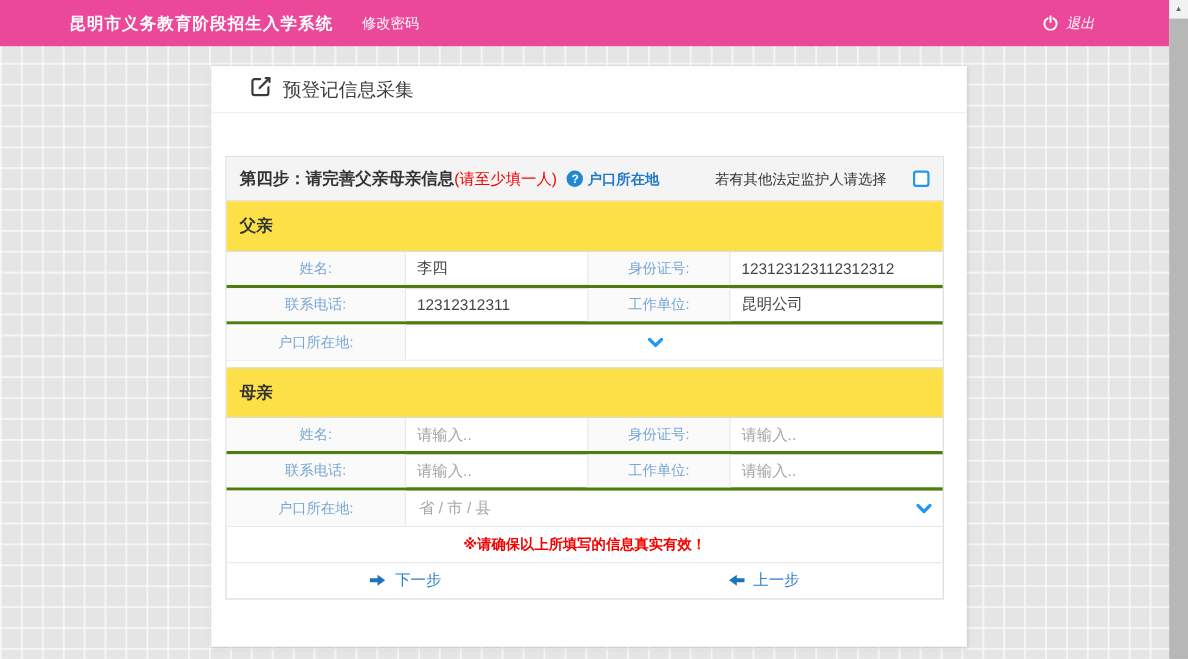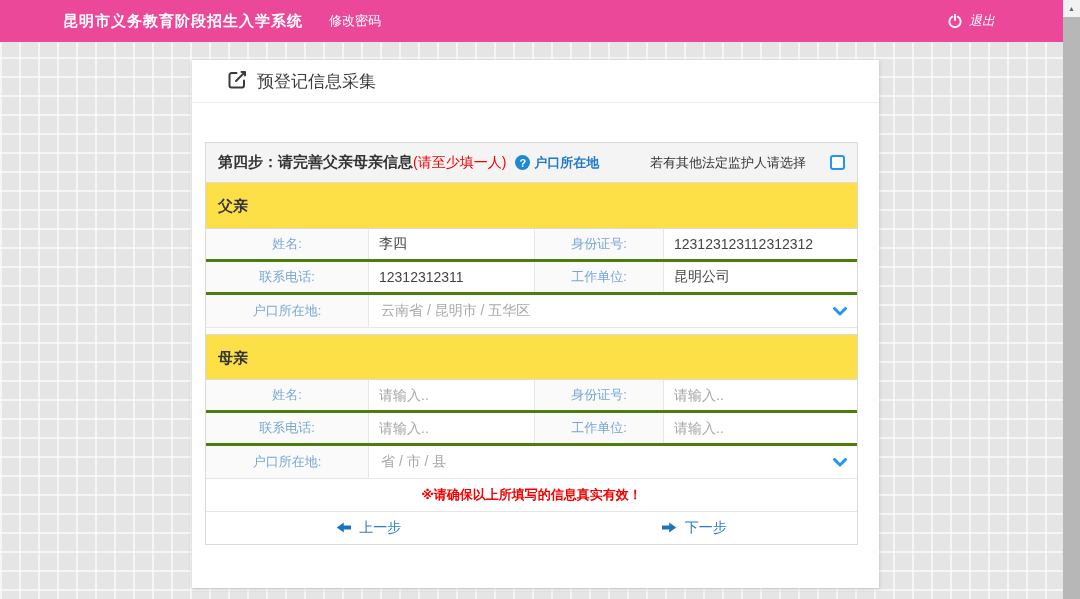--- a/index.html
+++ b/index.html
@@ -164,21 +164,20 @@
         <input class="cell-input" readonly="" value="12312312311" style="">
       </div>
       <div class="cell-label second">工作单位:</div>
       <div class="cell-value">
         <input class="cell-input" readonly="" value="昆明公司" style="">
       </div>
     </div>
 
     <div class="addr-row">
       <div class="cell-label">户口所在地:</div>
-      <div class="addr-value">云南省 /  昆明市 /  五华区</div>
       <div class="chevron-cell">
         <svg width="14" height="9" viewBox="0 0 14 9">
           <path d="M1.5 1.5 L7 7 L12.5 1.5" fill="none" stroke="#2196f3" stroke-width="3" stroke-linecap="round" stroke-linejoin="round"></path>
         </svg>
       </div>
     </div>
 
     <div class="section-gap"></div>
 
     <div class="section-header sec-top">母亲</div>
@@ -211,36 +210,36 @@
       <div class="chevron-cell">
         <svg width="14" height="9" viewBox="0 0 14 9">
           <path d="M1.5 1.5 L7 7 L12.5 1.5" fill="none" stroke="#2196f3" stroke-width="3" stroke-linecap="round" stroke-linejoin="round"></path>
         </svg>
       </div>
     </div>
 
     <div class="notice-row">※请确保以上所填写的信息真实有效！</div>
 
     <div class="footer-row">
+      <a class="nav-btn">
+        <span>
+          <svg width="15" height="11" viewBox="0 0 15 11">
+            <path d="M0 3.6 H7.2 V0.4 L14.2 5.5 L7.2 10.6 V7.4 H0 z" fill="#1c75bc"></path>
+          </svg>
+        </span>
+        <span>下一步</span>
+      </a>
       <a class="nav-btn">
         <span>
           <svg width="15" height="11" viewBox="0 0 15 11">
             <path d="M15 3.6 H7.8 V0.4 L0.8 5.5 L7.8 10.6 V7.4 H15 z" fill="#1c75bc"></path>
           </svg>
         </span>
         <span>上一步</span>
       </a>
-      <a class="nav-btn">
-        <span>
-          <svg width="15" height="11" viewBox="0 0 15 11">
-            <path d="M0 3.6 H7.2 V0.4 L14.2 5.5 L7.2 10.6 V7.4 H0 z" fill="#1c75bc"></path>
-          </svg>
-        </span>
-        <span>下一步</span>
-      </a>
     </div>
 
   </div>
 </main>
 
 <div class="scrollbar">
   <div class="sb-btn">▲</div>
   <div class="sb-thumb"></div>
 </div>
 

